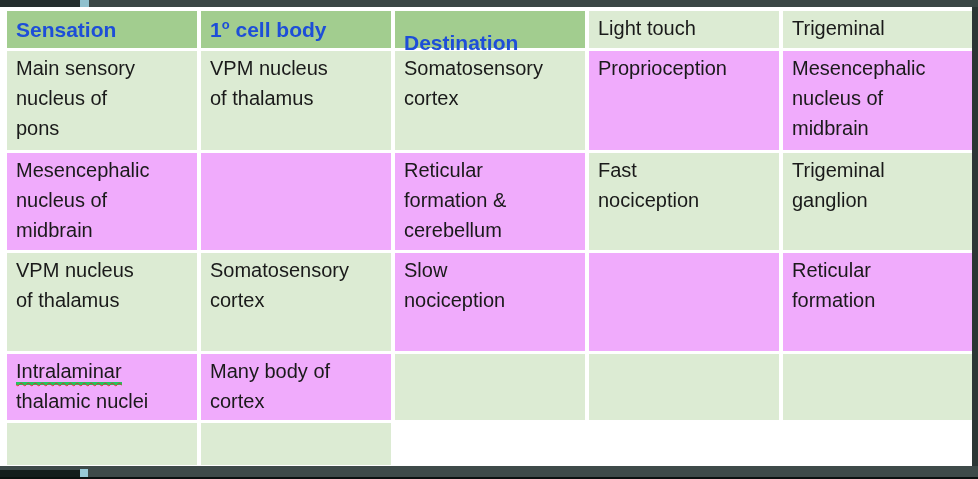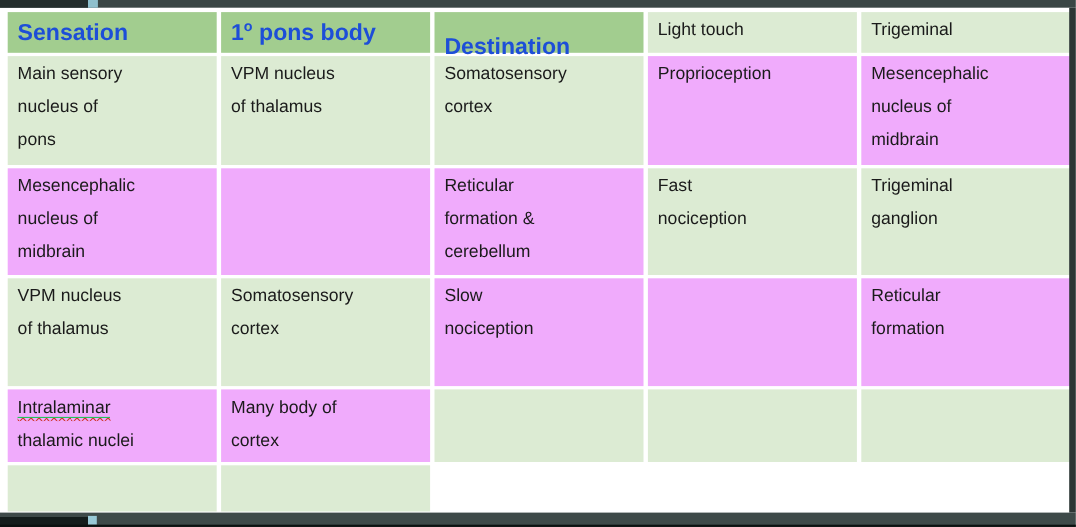--- a/index.html
+++ b/index.html
@@ -25,47 +25,47 @@
     grid-template-rows:37px 99px 97px 98px 66px 42px;
     column-gap:4px;row-gap:3px;
   }
   .hcell{
     background:#a2cd8f;color:#1d4ed8;font-weight:bold;font-size:21px;
     display:flex;align-items:center;padding:0 9px;line-height:24px;
   }
   .hcell.align-top{align-items:flex-start;padding-top:20px;}
   .hcell sup{font-size:13px;line-height:0;}
   .cell{
-    font-size:16px;line-height:30px;color:#1a1a1a;
+    font-size:20px;line-height:30px;color:#1a1a1a;
     padding:2px 9px 0 9px;white-space:pre-line;overflow:hidden;
   }
   .band-a{background:#dcebd3;}
   .band-b{background:#f0abfc;}
   .squiggle{
-    border-bottom:1px solid #22c55e;
+    border-bottom:3px solid #22c55e;
     text-decoration:underline wavy #d0342c;
     text-decoration-thickness:1px;
     text-underline-offset:4px;
   }
 </style>
 </head>
 <body>
 
 <div class="top-bar">
   <div class="seg-dark"></div>
   <div class="handle"></div>
 </div>
 
 <div class="grid">
 
   <div class="hcell">
       <span><span>Sensation</span><sup></sup><span></span></span>
     </div>
   <div class="hcell">
-      <span><span>1</span><sup>o</sup><span> pons body</span></span>
+      <span><span>1</span><sup>o</sup><span> cell body</span></span>
     </div>
   <div class="hcell align-top">
       <span><span>Destination</span><sup></sup><span></span></span>
     </div>
 
   <div class="cell band-a">Light touch</div>
   <div class="cell band-a">Trigeminal
 ganglion</div>
   <div class="cell band-a">Main sensory
 nucleus of

